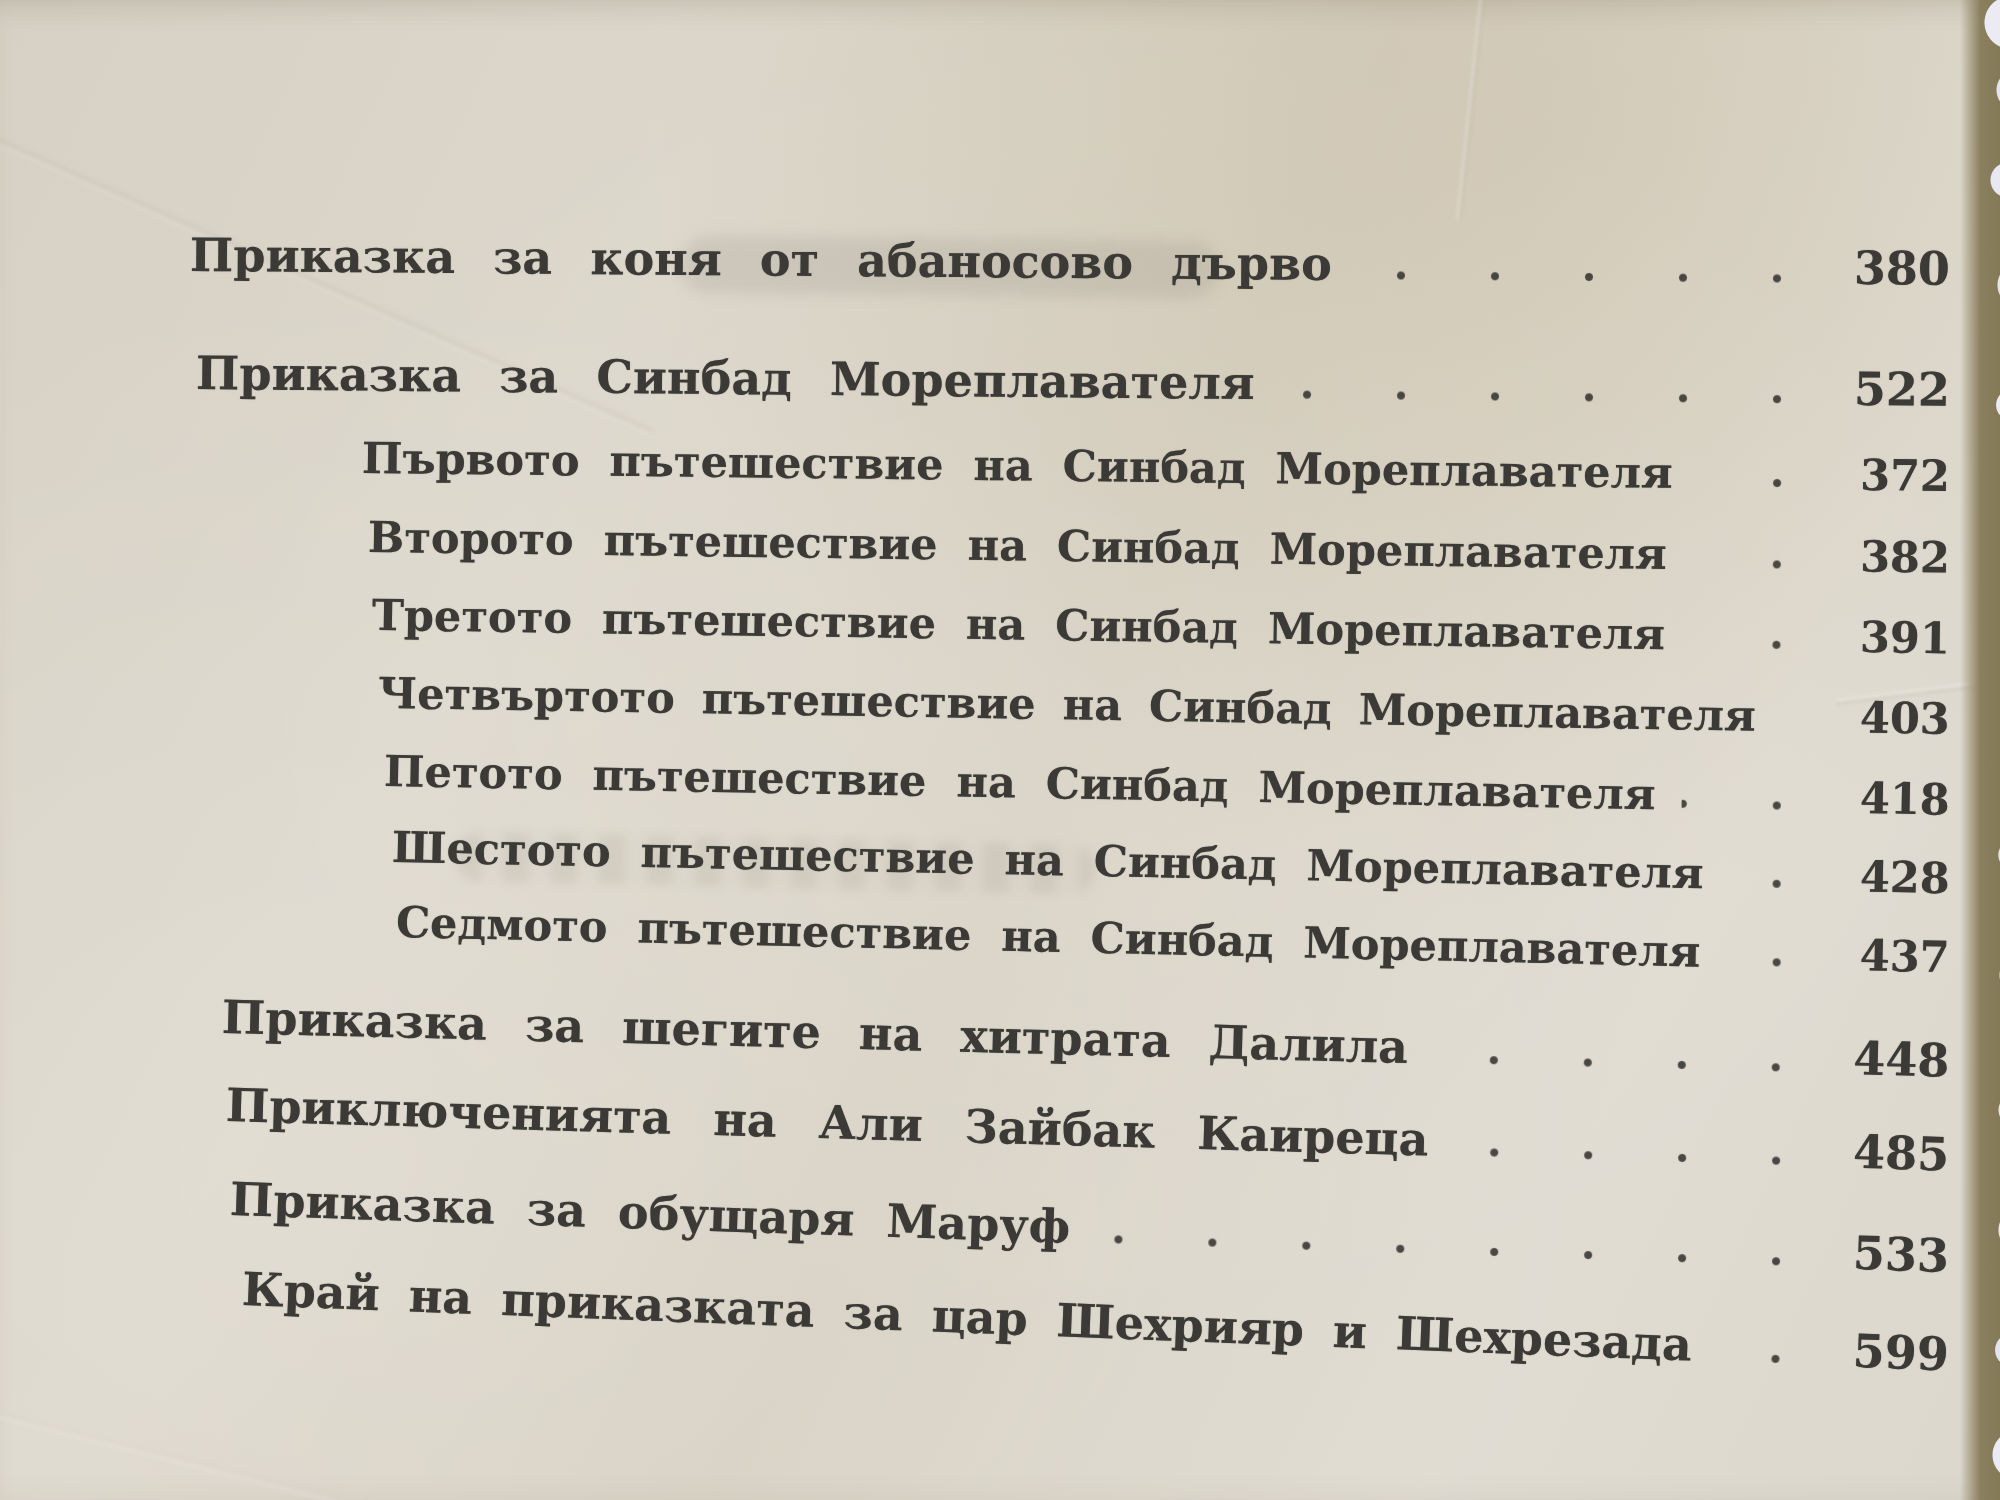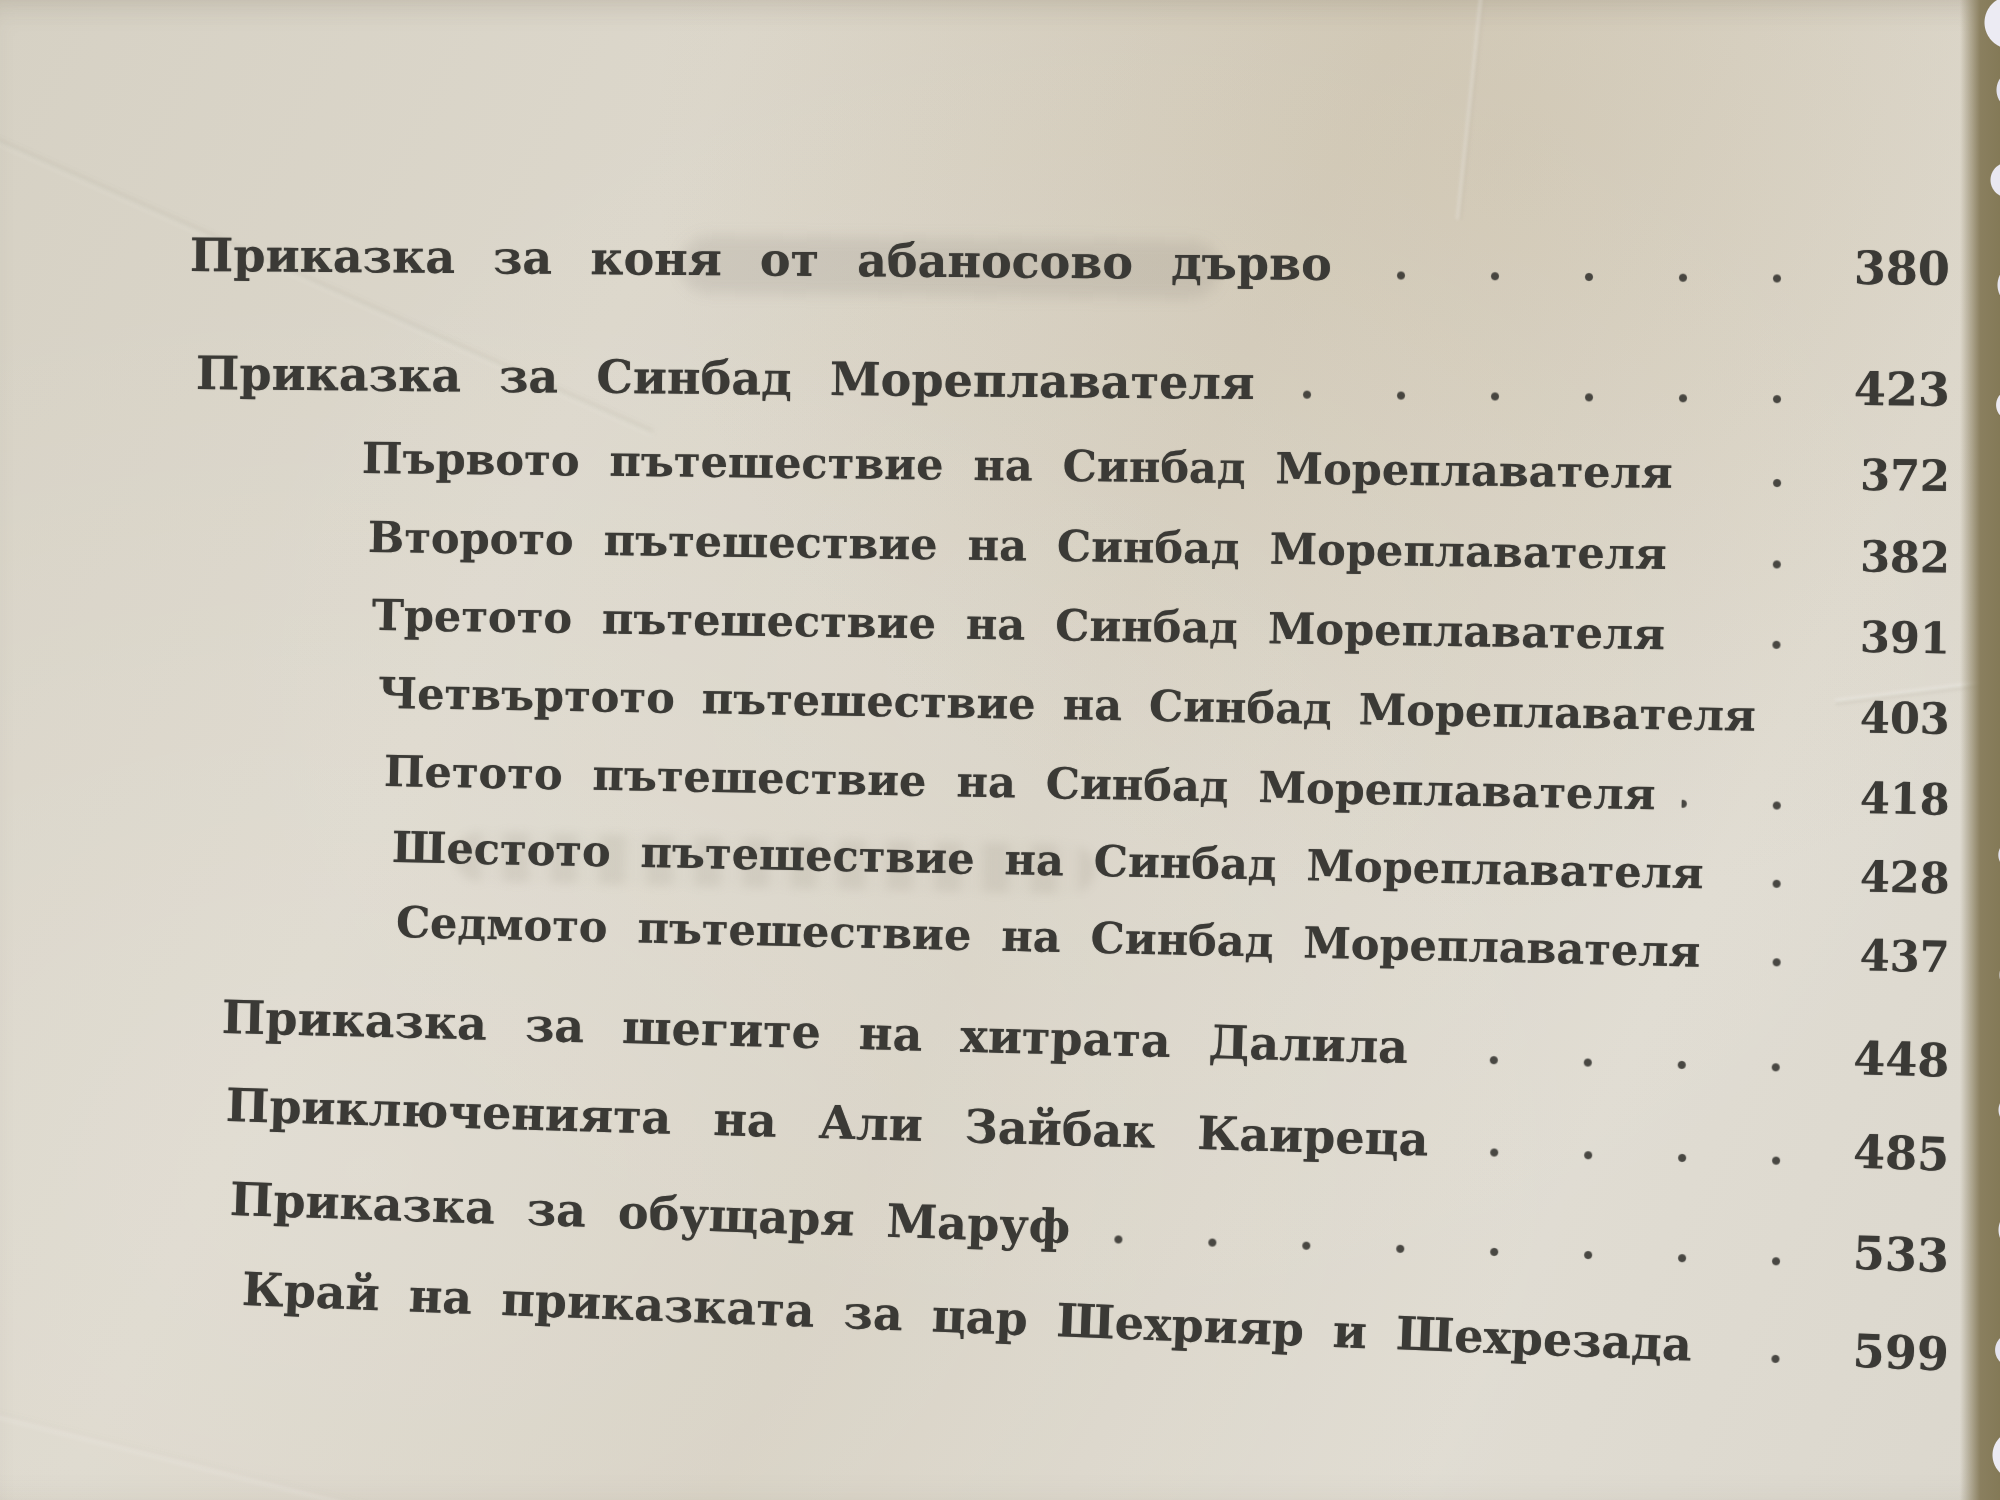--- a/index.html
+++ b/index.html
@@ -101,21 +101,21 @@
 
   <div class="row main r1">
     <span class="title">Приказка за коня от абаносово дърво</span>
     <span class="leader"></span>
     <span class="page">380</span>
   </div>
 
   <div class="row main r2">
     <span class="title">Приказка за Синбад Мореплавателя</span>
     <span class="leader"></span>
-    <span class="page">423</span>
+    <span class="page">522</span>
   </div>
 
   <div class="row sub r3">
     <span class="title">Първото пътешествие на Синбад Мореплавателя</span>
     <span class="leader"></span>
     <span class="page">372</span>
   </div>
 
   <div class="row sub r4">
     <span class="title">Второто пътешествие на Синбад Мореплавателя</span>

